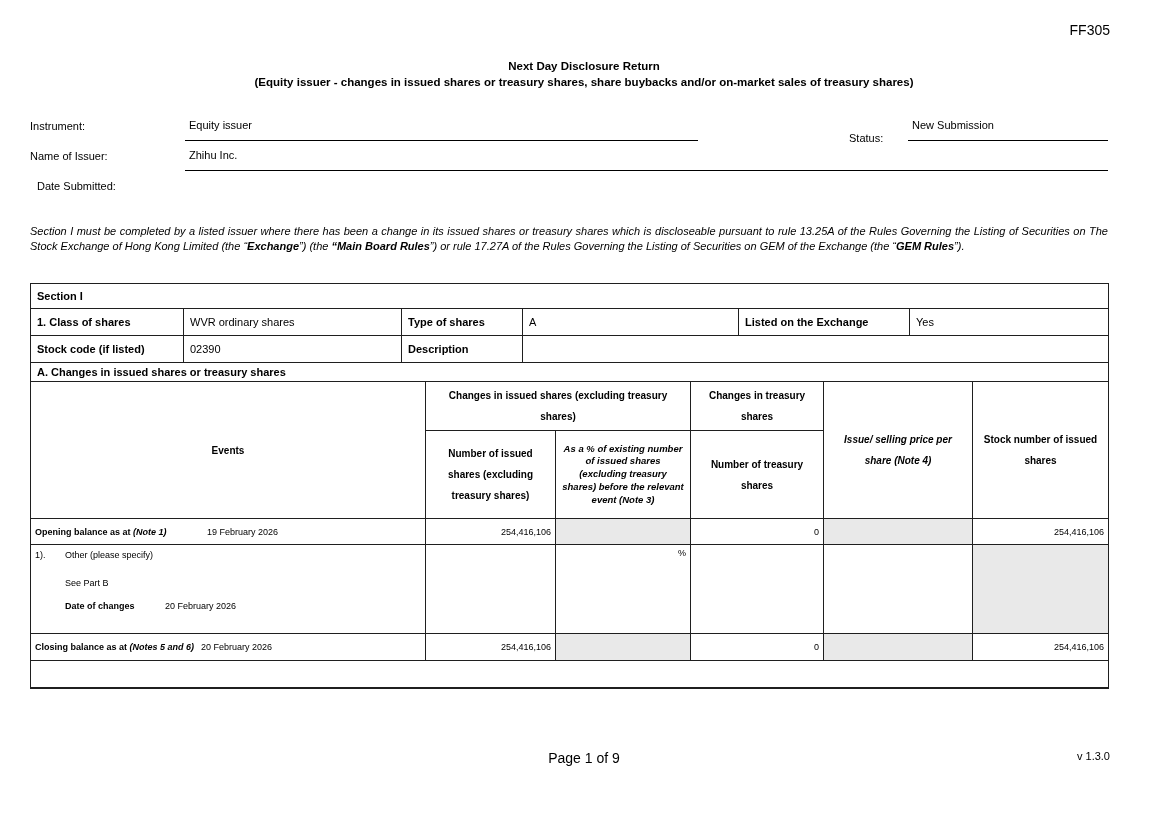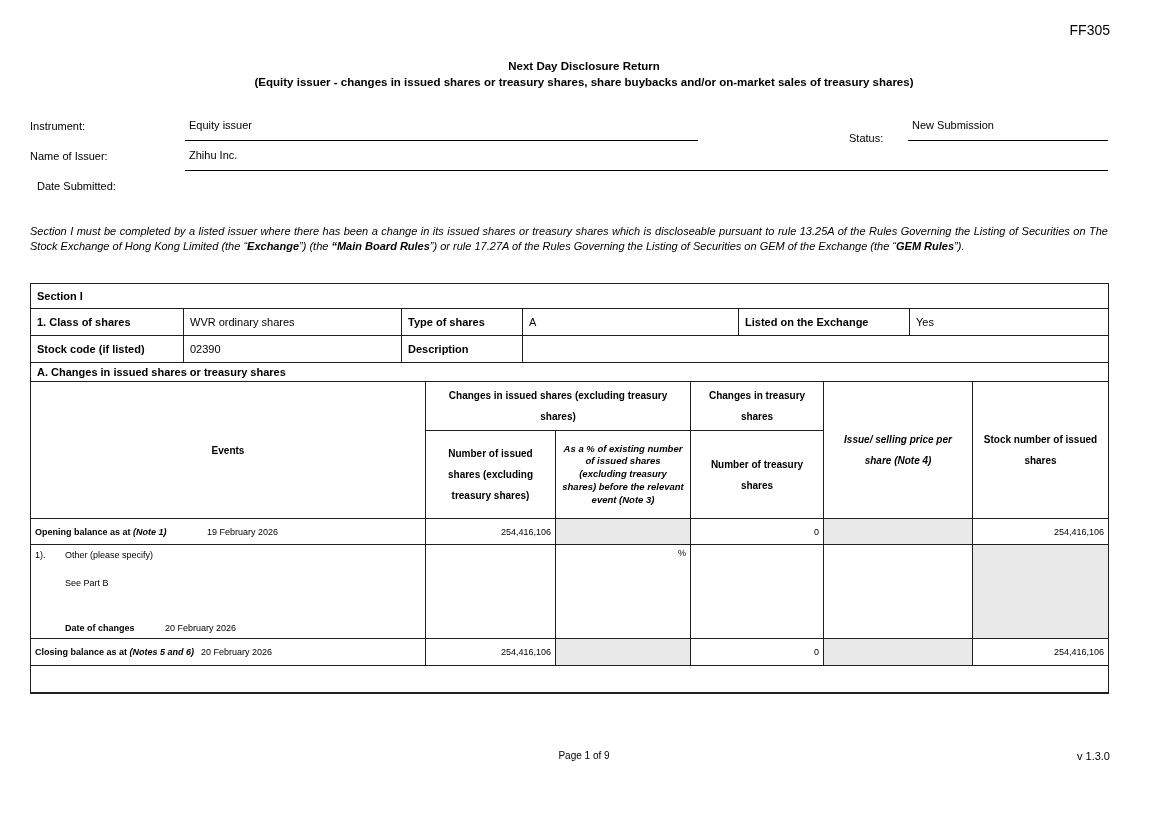--- a/index.html
+++ b/index.html
@@ -40,30 +40,30 @@
   .sub-row td { height:88px; }
   .data td { font-size:9px; vertical-align:middle; padding:2px 4px; }
   .num { text-align:right; }
   .row-open td { height:26px; }
   .row-evt td { height:89px; vertical-align:top; }
   .row-close td { height:27px; }
   .row-empty td { height:27px; }
   .evt-cell { padding:5px 4px 4px 4px !important; }
   .evt-line1 { line-height:11px; margin-bottom:17px; }
   .evt-idx { display:inline-block; width:30px; }
-  .evt-line2 { padding-left:30px; line-height:11px; margin-bottom:34px; }
+  .evt-line2 { padding-left:30px; line-height:11px; margin-bottom:12px; }
   .evt-line3 { padding-left:30px; line-height:11px; }
   .evt-date-label { font-weight:bold; display:inline-block; width:100px; }
   .pct-cell { vertical-align:top !important; text-align:right; padding-top:3px !important; }
   .bal-label { font-weight:bold; }
   .bal-label i { font-weight:bold; font-style:italic; }
   .open-label { display:inline-block; width:172px; }
   .close-date { margin-left:7px; }
 
-  .footer-page { position:absolute; top:750px; left:0; width:100%; text-align:center; font-size:10px; }
+  .footer-page { position:absolute; top:750px; left:0; width:100%; text-align:center; font-size:14px; }
   .footer-ver { position:absolute; top:750px; right:58px; font-size:11px; }
 </style>
 </head>
 <body>
 
 <div class="page">
 
   <div class="ff-code">FF305</div>
 
   <div class="title-block">

